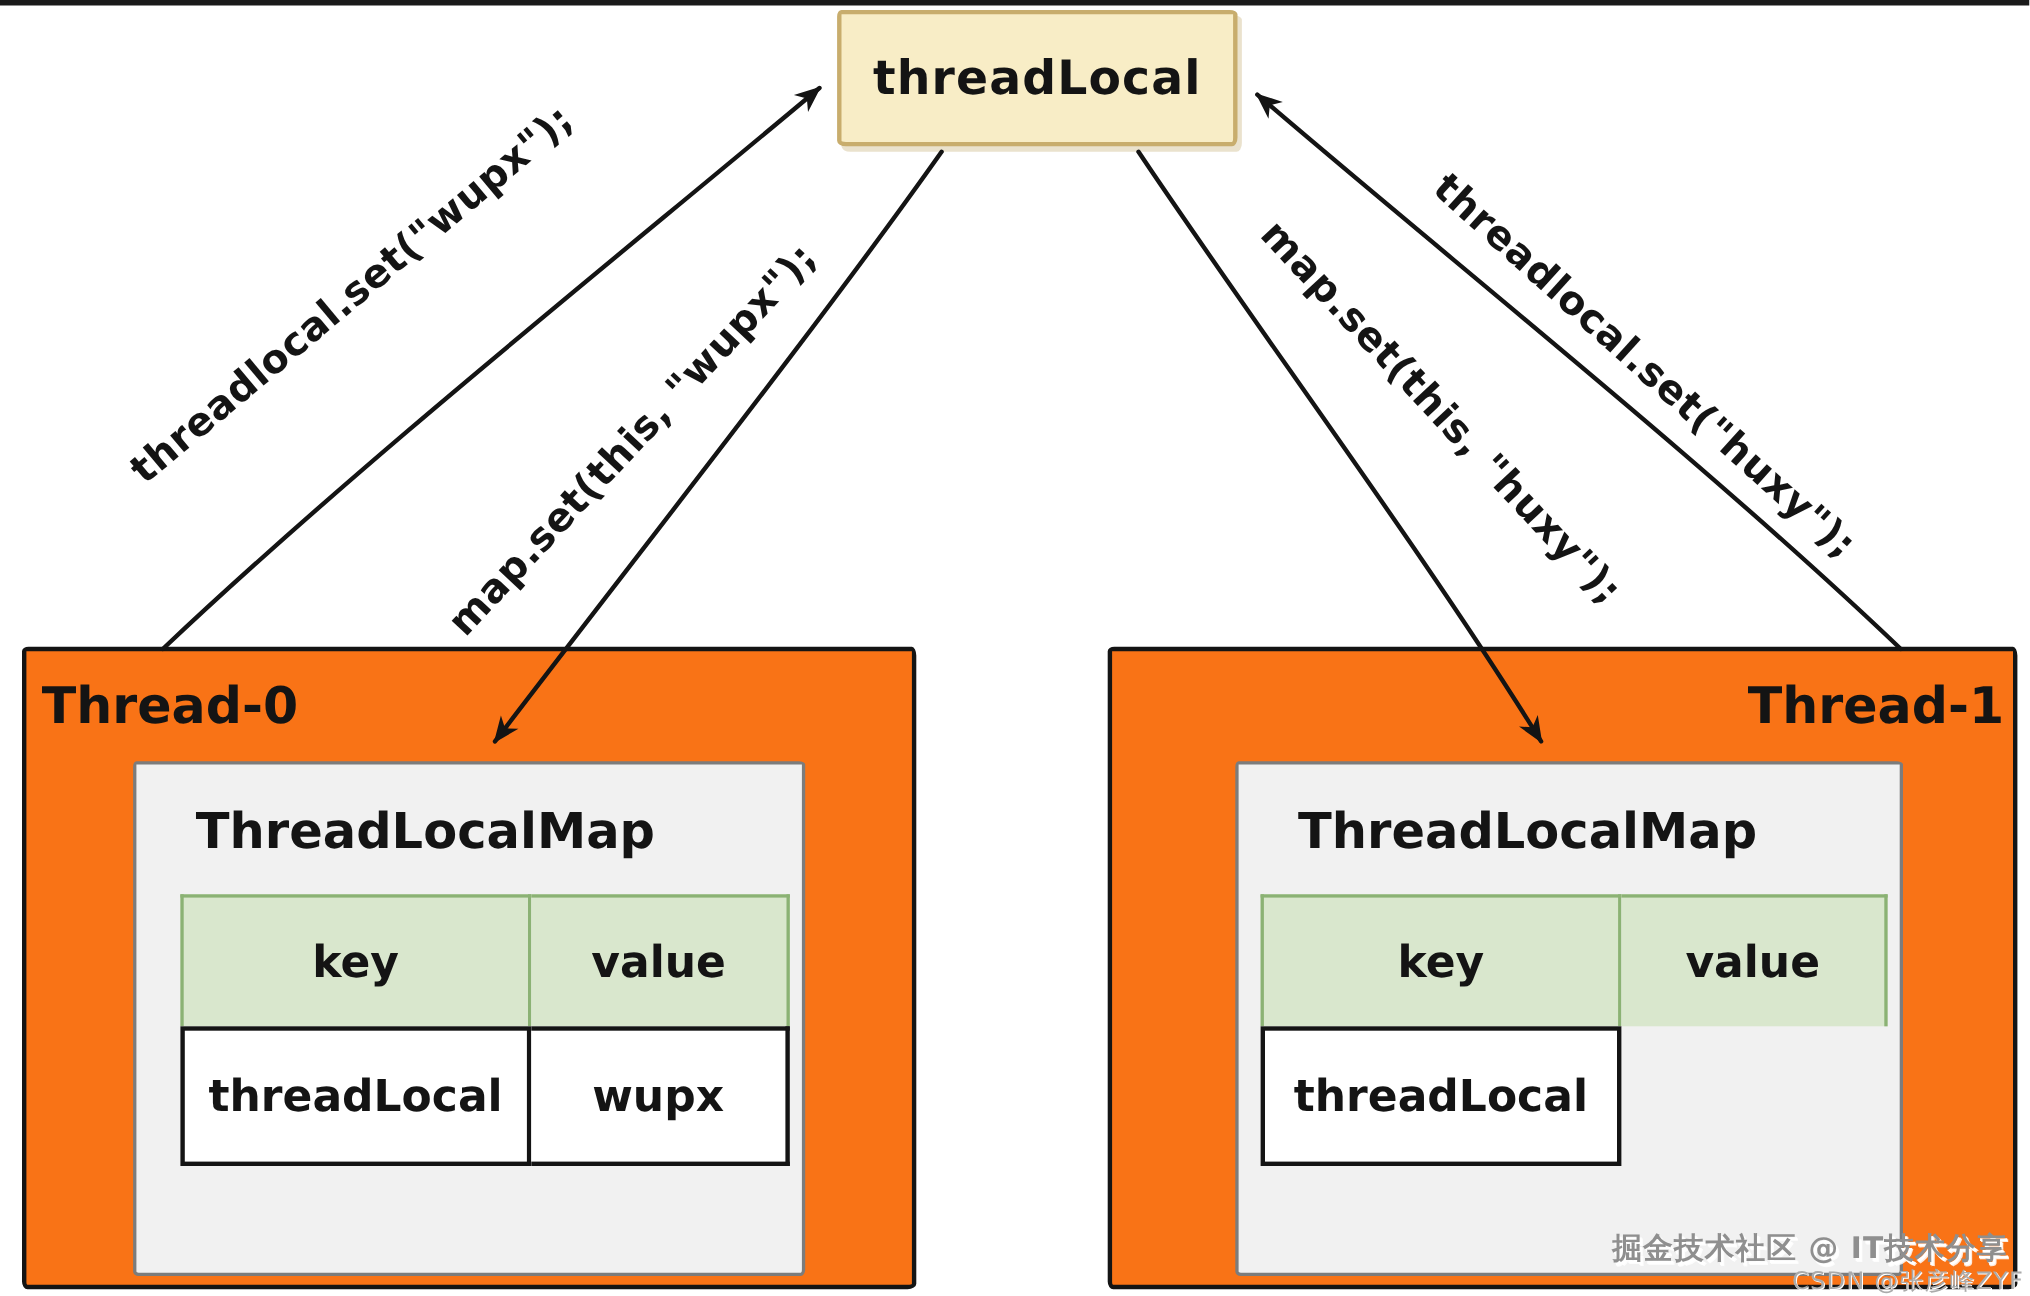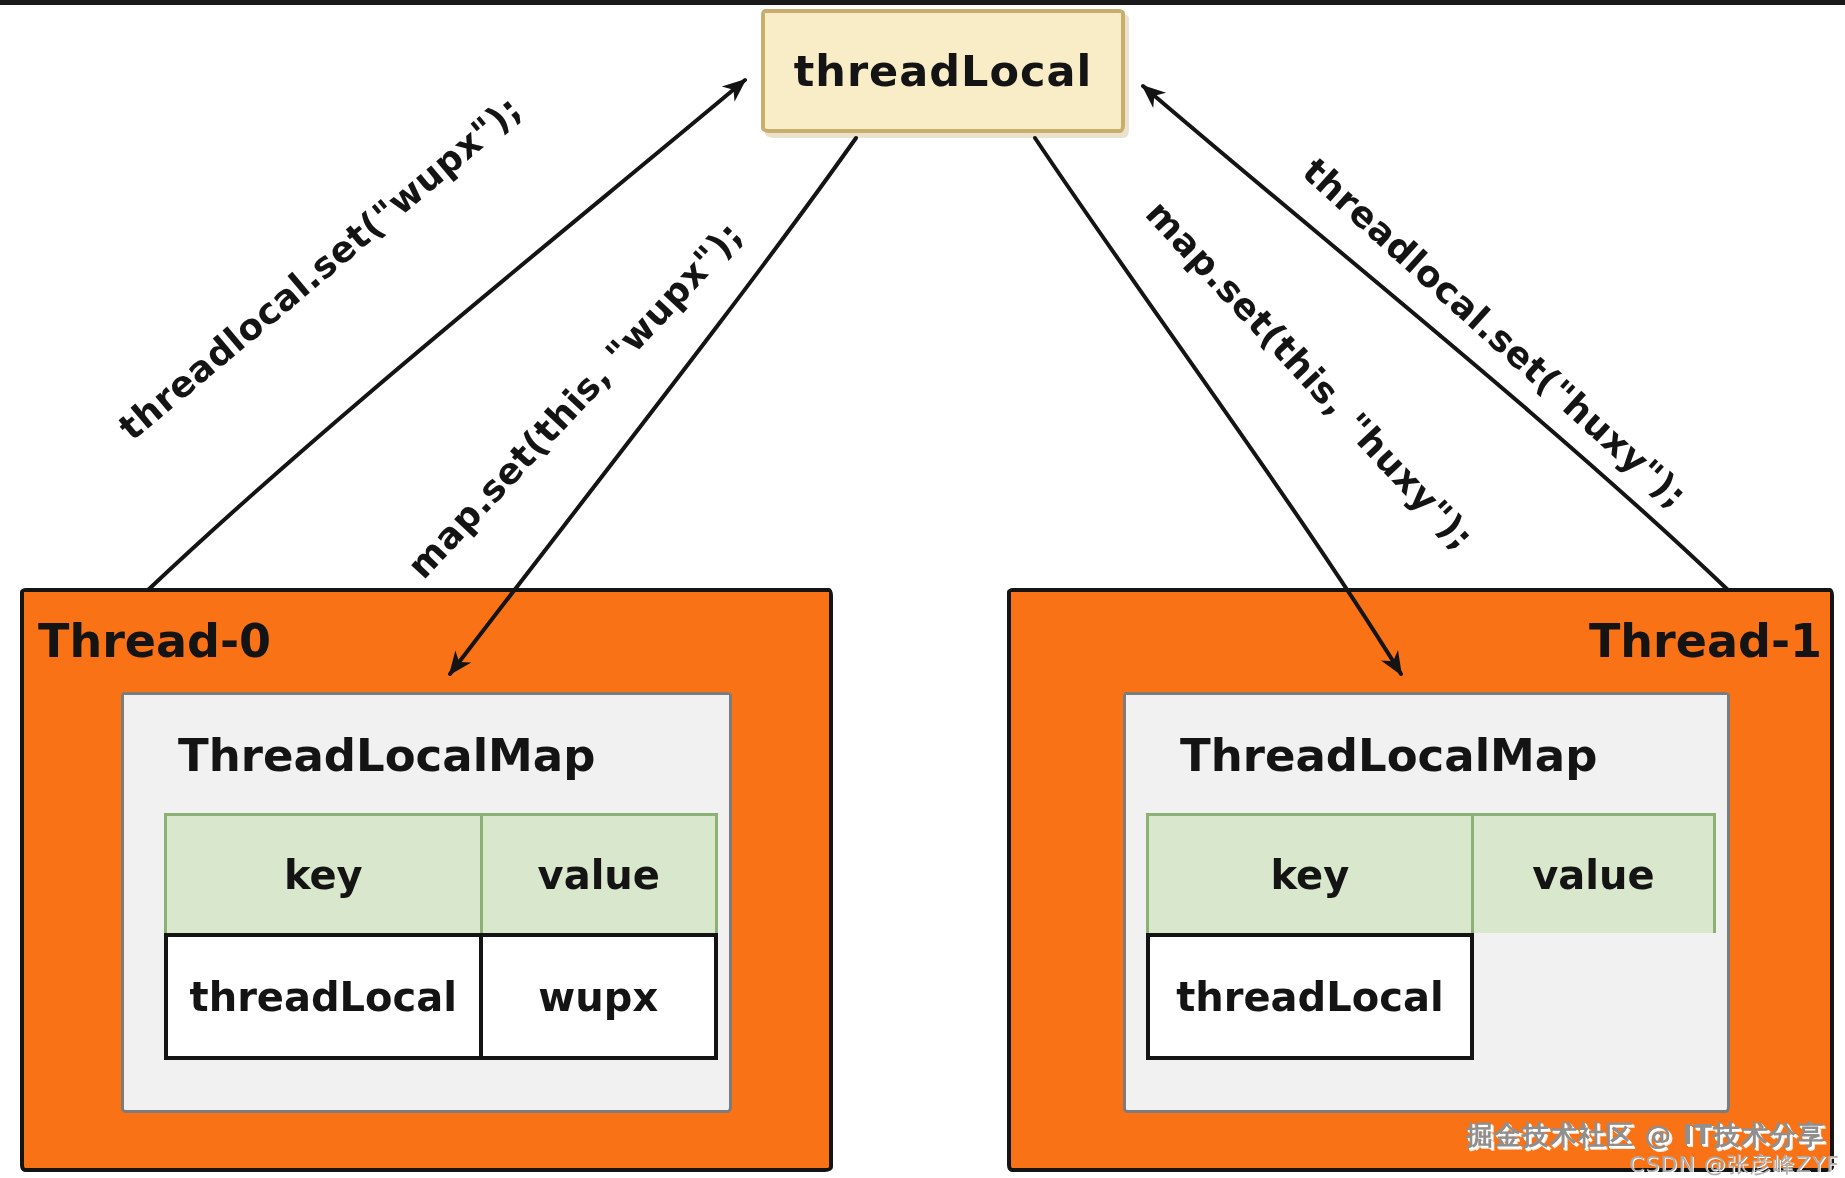--- a/index.html
+++ b/index.html
@@ -66,21 +66,21 @@
   .thread-box.t1 { left: 1007px; width: 827px; }
   .thread-title {
     position: absolute; top: 22px;
     font-size: 46px; font-weight: 700; color: #141414;
   }
   .t0 .thread-title { left: 14px; }
   .t1 .thread-title { right: 8px; text-align: right; margin-left: 32px; }
 
   .map-box {
     position: absolute;
-    top: 100px; height: 421px;
+    top: 100px; height: 468px;
     background: #f1f1f1;
     border: 3px solid #7c7c7c;
     border-radius: 3px 6px 4px 5px / 5px 3px 6px 4px;
     box-sizing: border-box;
   }
   .t0 .map-box { left: 97px;  width: 611px; }
   .t1 .map-box { left: 112px; width: 607px; }
   .map-title {
     position: absolute; left: 54px; top: 34px;
     font-size: 45px; font-weight: 700; color: #141414;

